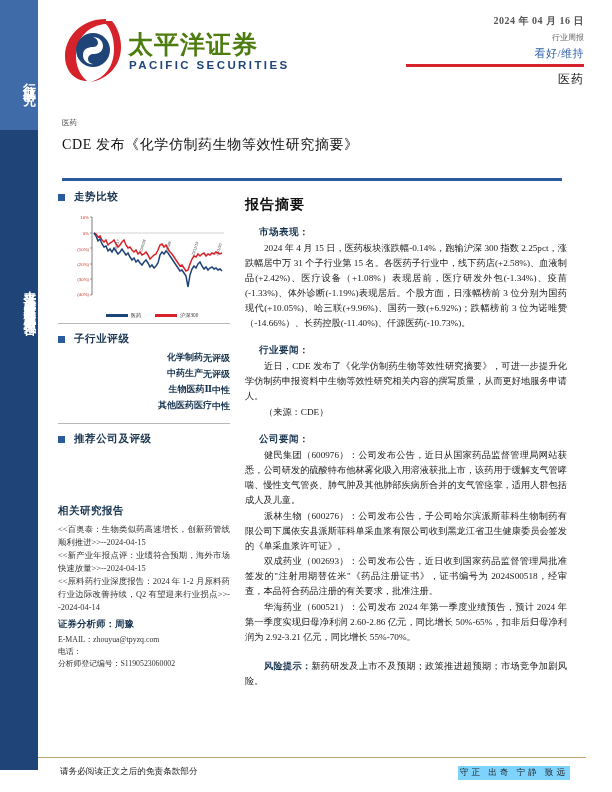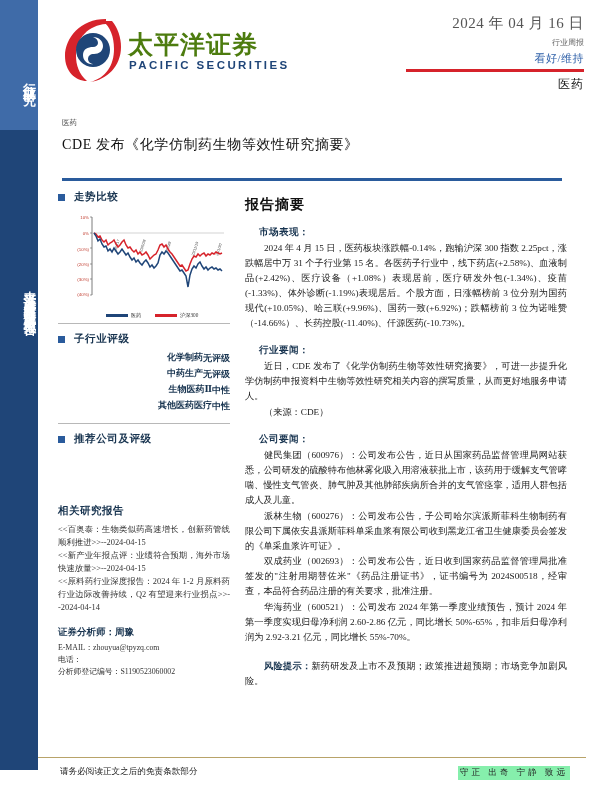--- a/index.html
+++ b/index.html
@@ -41,21 +41,21 @@
     font-family: "Liberation Sans", sans-serif;
     font-size: 25px; font-weight: bold; color: #4d7c0f; letter-spacing: 1px;
   }
   .logo-en {
     position: absolute; left: 67px; top: 43px;
     font-family: "Liberation Sans", sans-serif;
     font-size: 11.5px; font-weight: bold; color: #1f4578; letter-spacing: 2.4px;
   }
 
   .hdr-right { position: absolute; right: 28px; top: 14px; width: 230px; text-align: right; }
-  .hdr-date { font-size: 15px; color: #555; letter-spacing: .5px; }
+  .hdr-date { font-size: 10px; color: #555; letter-spacing: .5px; font-weight: bold; }
   .hdr-type { font-size: 8px; color: #666; margin-top: 4px; }
   .hdr-rating { font-size: 11px; color: #2d5fa8; margin-top: 3px; letter-spacing: .5px; }
   .hdr-rule { height: 2.5px; background: #d6232b; margin-top: 3px; width: 178px; margin-left: auto; }
   .hdr-sector { font-size: 12px; color: #111; margin-top: 4px; letter-spacing: 1px; }
 
   
   .sector-tag {
     position: absolute; left: 62px; top: 118px;
     font-size: 7.5px; color: #444;
   }
@@ -100,21 +100,21 @@
 
   .rel-head {
     font-size: 10.5px; font-weight: bold; color: #17334f;
     letter-spacing: .5px; margin-bottom: 6px;
   }
   .rel-item {
     font-size: 8.4px; color: #333; line-height: 1.5; margin-bottom: 1px;
     text-align: justify;
   }
 
-  .analyst-block { margin-top: 12px; }
+  .analyst-block { margin-top: 4px; }
   .an-name { font-size: 9.5px; font-weight: bold; color: #17334f; margin-bottom: 3px; }
   .an-line { font-size: 7.8px; color: #333; line-height: 1.55; }
 
   
   .rightcol { position: absolute; left: 245px; top: 196px; width: 322px; }
   .summary-title {
     font-size: 14px; font-weight: bold; color: #111; letter-spacing: 1px;
     margin-bottom: 12px;
   }
   .sub-title {
@@ -135,21 +135,21 @@
 
   
   .foot-rule { position: absolute; left: 38px; top: 757px; width: 548px; height: 1.2px; background: #b8a369; }
   .foot-left {
     position: absolute; left: 60px; top: 766px;
     font-size: 8.6px; color: #222;
   }
   .foot-right {
     position: absolute; right: 42px; top: 766px;
     font-size: 8.6px; color: #222; letter-spacing: 3px;
-    background: #86efac; padding: 1px 2px;
+    background: #7dd3fc; padding: 1px 2px;
   }
 </style>
 </head>
 <body>
 
 <div class="page">
 
   <div class="sidebar">
     <div class="sb-top"></div>
     <div class="sb-bottom"></div>

